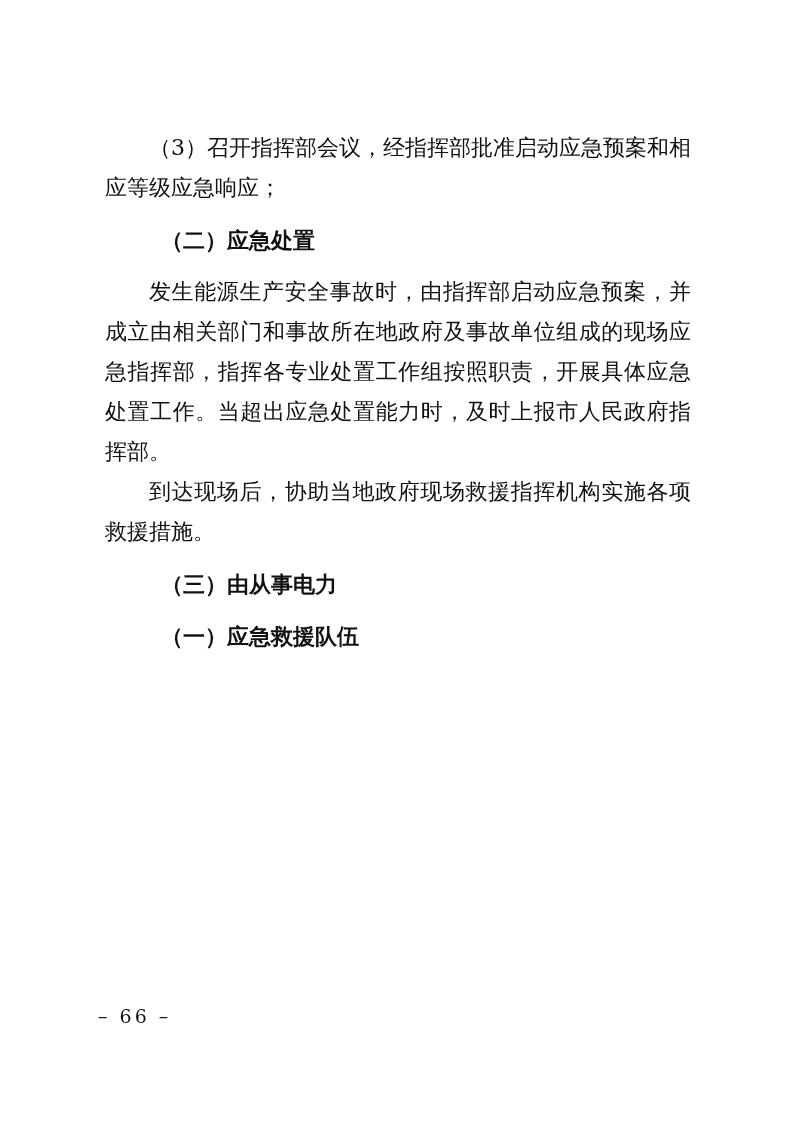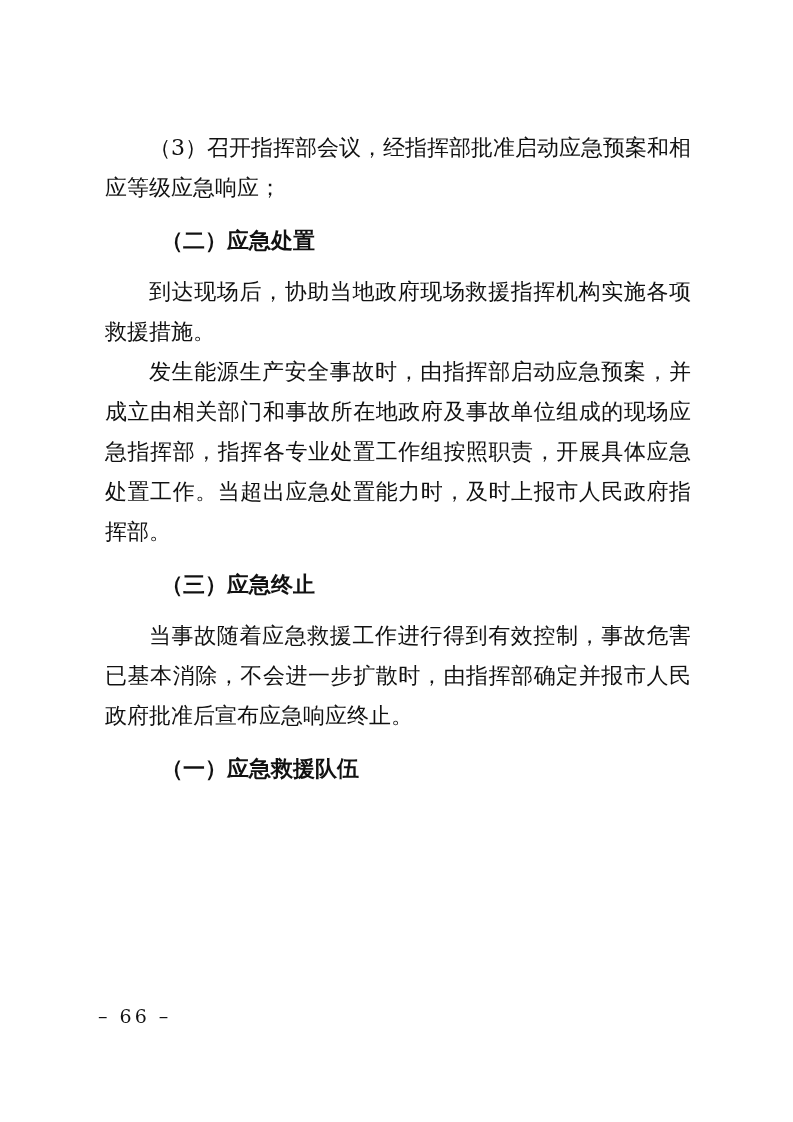--- a/index.html
+++ b/index.html
@@ -59,27 +59,26 @@
 </head>
 <body>
 
 <div class="page">
 
   <div class="doc-body">
     <p class="para">（3）召开指挥部会议，经指挥部批准启动应急预案和相应等级应急响应；</p>
 
     <h3 class="heading-sub">（二）应急处置</h3>
 
+    <p class="para">发生能源生产安全事故时，由指挥部启动应急预案，并成立由相关部门和事故所在地政府及事故单位组成的现场应急指挥部，指挥各专业处置工作组按照职责，开展具体应急处置工作。当超出应急处置能力时，及时上报市人民政府指挥部。</p>
+
     <p class="para">到达现场后，协助当地政府现场救援指挥机构实施各项救援措施。</p>
 
-    <p class="para">发生能源生产安全事故时，由指挥部启动应急预案，并成立由相关部门和事故所在地政府及事故单位组成的现场应急指挥部，指挥各专业处置工作组按照职责，开展具体应急处置工作。当超出应急处置能力时，及时上报市人民政府指挥部。</p>
+    <h3 class="heading-sub">（三）由从事电力</h3>
 
-    <h3 class="heading-sub">（三）应急终止</h3>
-
-    <p class="para">当事故随着应急救援工作进行得到有效控制，事故危害已基本消除，不会进一步扩散时，由指挥部确定并报市人民政府批准后宣布应急响应终止。</p>
 
 
     <h3 class="heading-sub">（一）应急救援队伍</h3>
 
 
   </div>
 
   <div class="page-footer">– 66 –</div>
 
 </div>

